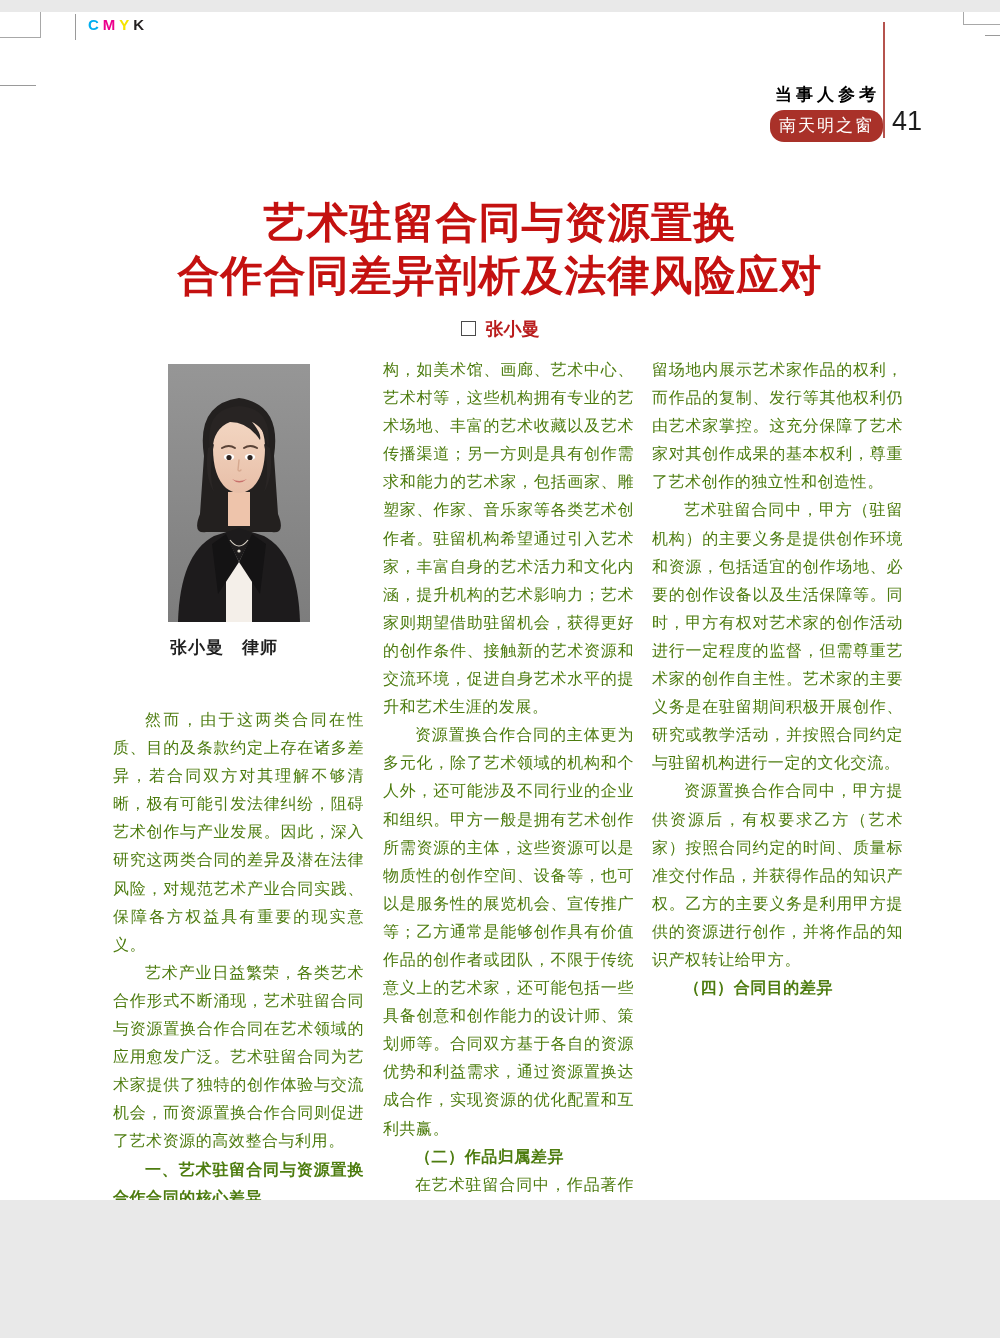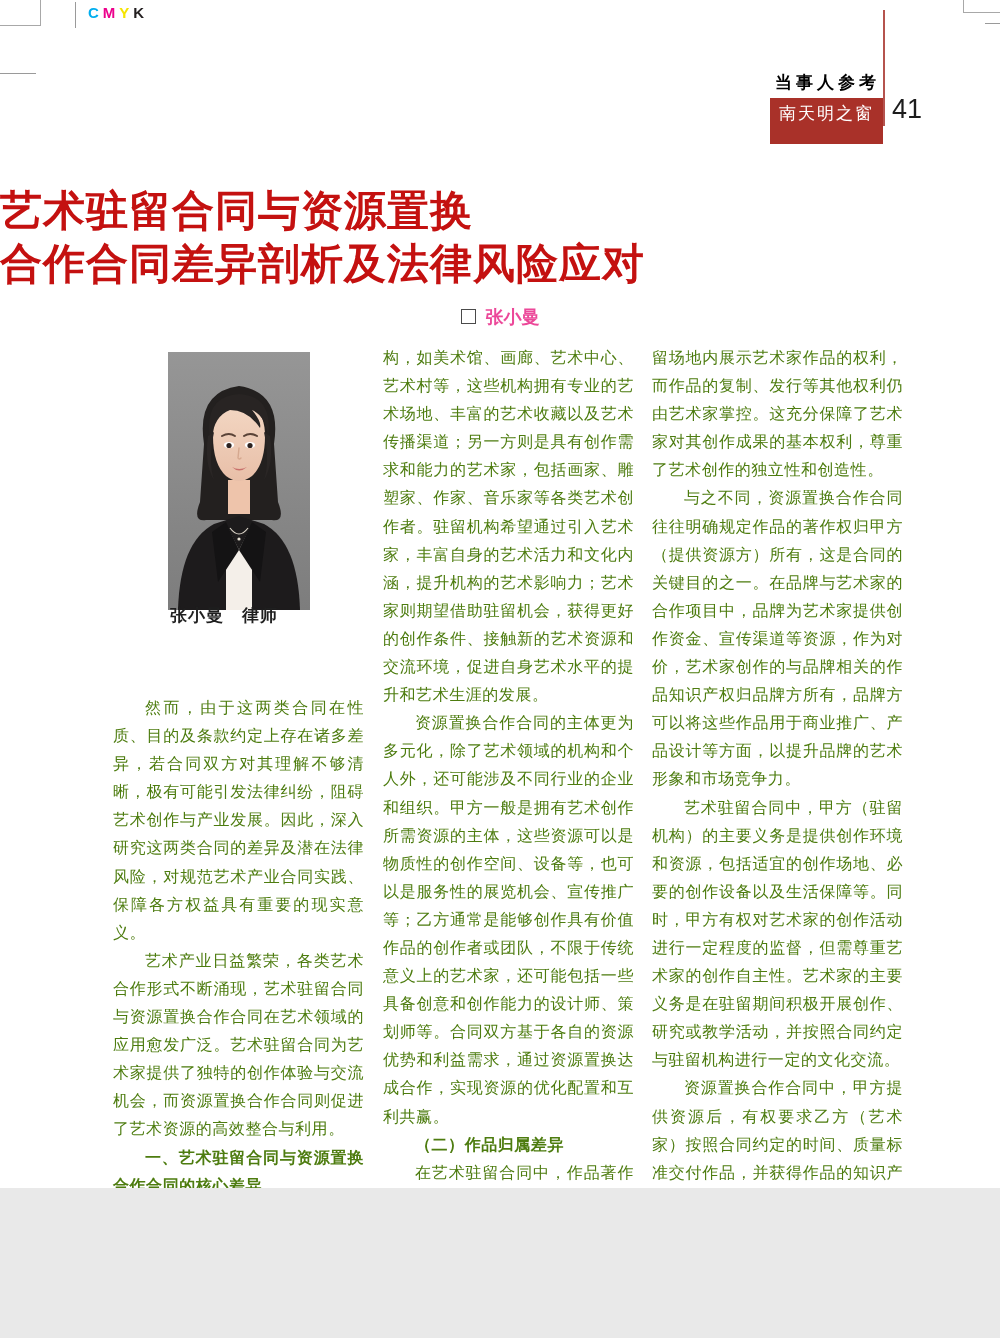--- a/index.html
+++ b/index.html
@@ -1,17 +1,17 @@
 <!DOCTYPE html>
 <html><head>
 <meta charset="utf-8">
 <style>
   html,body{margin:0;padding:0;background:#e9e9e9;}
   .page{
-    position:relative;width:1000px;height:1188px;margin:0 auto;
+    position:relative;width:1000px;height:1188px;margin:12px auto;
     background:#ffffff;overflow:hidden;
     font-family:"Liberation Sans","DejaVu Sans",sans-serif;
   }
   
   .mark{position:absolute;border:0 solid #a8a8a8;}
   .tl-bracket{left:0;top:0;width:40px;height:25px;border-right-width:1px;border-bottom-width:1px;}
   .tl-vline{left:75px;top:2px;width:1px;height:26px;background:#9a9a9a;}
   .tl-hline{left:0;top:73px;width:36px;height:1px;background:#9a9a9a;}
   .tr-bracket{left:963px;top:0;width:37px;height:12px;border-left-width:1px;border-bottom-width:1px;}
   .tr-hline{left:985px;top:23px;width:15px;height:1px;background:#9a9a9a;}
@@ -24,44 +24,44 @@
   .cmyk{position:absolute;left:88px;top:4px;font-size:15px;font-weight:bold;letter-spacing:4px;}
   .cmyk .c{color:#00aeef}.cmyk .m{color:#ec008c}.cmyk .y{color:#f5e400}.cmyk .k{color:#231f20}
   
   .section-label{
     position:absolute;right:120px;top:71px;color:#000000;font-weight:bold;
     font-size:17px;letter-spacing:4px;
   }
   .badge{
     position:absolute;right:117px;top:98px;background:#a93129;color:#ffffff;
     font-family:"Liberation Serif","DejaVu Serif",serif;
-    font-size:17px;padding:4px 9px 19px 9px;letter-spacing:2px;
+    font-size:17px;padding:4px 9px 5px 9px;letter-spacing:2px;border-radius:14px;
   }
   .red-rule{position:absolute;left:883px;top:10px;width:2px;height:116px;background:#b5534e;}
   .page-number{
     position:absolute;left:892px;top:94px;color:#1c1c1c;font-size:27px;
     font-family:Liberation Sans, sans-serif;
   }
   
   .title{
-    position:absolute;left:0;top:184px;width:100%;text-align:left;
+    position:absolute;left:0;top:184px;width:100%;text-align:center;
     color:#c41110;font-weight:bold;font-size:42px;line-height:53px;letter-spacing:1px;
   }
   .author{
     position:absolute;left:0;top:305px;width:100%;text-align:center;
-    font-size:18px;font-weight:bold;color:#ec4899;
+    font-size:18px;font-weight:bold;color:#b91c1c;
   }
   .author .sq{
     display:inline-block;width:13px;height:13px;border:1.5px solid #4a4a4a;
     vertical-align:-1px;margin-right:10px;
   }
   
   .photo{position:absolute;left:168px;top:352px;width:142px;height:258px;}
   .photo svg{display:block;width:100%;height:100%;}
-  .caption{position:absolute;left:170px;top:604px;font-size:17px;font-weight:bold;color:#1f1f1f;letter-spacing:1px;text-align:center;}
+  .caption{position:absolute;left:170px;top:624px;font-size:17px;font-weight:bold;color:#1f1f1f;letter-spacing:1px;text-align:center;}
   
   .col{
     position:absolute;width:251px;color:#4d7c0f;
     font-size:16px;line-height:28.1px;letter-spacing:0.55px;
     text-align:justify;
   }
   .col p{margin:0;}
   .col p.ind{text-indent:2em;}
   .col p.hd{font-weight:bold;text-indent:2em;}
   .col-1{left:113px;top:694px;height:536px;}
@@ -156,19 +156,18 @@
 
   <div class="col col-2">
     <p>构，如美术馆、画廊、艺术中心、艺术村等，这些机构拥有专业的艺术场地、丰富的艺术收藏以及艺术传播渠道；另一方则是具有创作需求和能力的艺术家，包括画家、雕塑家、作家、音乐家等各类艺术创作者。驻留机构希望通过引入艺术家，丰富自身的艺术活力和文化内涵，提升机构的艺术影响力；艺术家则期望借助驻留机会，获得更好的创作条件、接触新的艺术资源和交流环境，促进自身艺术水平的提升和艺术生涯的发展。</p>
     <p class="ind">资源置换合作合同的主体更为多元化，除了艺术领域的机构和个人外，还可能涉及不同行业的企业和组织。甲方一般是拥有艺术创作所需资源的主体，这些资源可以是物质性的创作空间、设备等，也可以是服务性的展览机会、宣传推广等；乙方通常是能够创作具有价值作品的创作者或团队，不限于传统意义上的艺术家，还可能包括一些具备创意和创作能力的设计师、策划师等。合同双方基于各自的资源优势和利益需求，通过资源置换达成合作，实现资源的优化配置和互利共赢。</p>
     <p class="hd">（二）作品归属差异</p>
     <p class="ind">在艺术驻留合同中，作品著作权的归属遵循约定优先原则。若合同未明确约定，根据《著作权法》的相关规定，作品著作权通常归作者（即艺术家）所有。在一些艺术驻留项目中，驻留机构仅享有在驻</p>
   </div>
 
   <div class="col col-3">
     <p>留场地内展示艺术家作品的权利，而作品的复制、发行等其他权利仍由艺术家掌控。这充分保障了艺术家对其创作成果的基本权利，尊重了艺术创作的独立性和创造性。</p>
-    <p class="ind">与之不同，资源置换合作合同往往明确规定作品的著作权归甲方（提供资源方）所有，这是合同的关键目的之一。在品牌与艺术家的合作项目中，品牌为艺术家提供创作资金、宣传渠道等资源，作为对价，艺术家创作的与品牌相关的作品知识产权归品牌方所有，品牌方可以将这些作品用于商业推广、产品设计等方面，以提升品牌的艺术形象和市场竞争力。</p>
     <p class="ind">艺术驻留合同中，甲方（驻留机构）的主要义务是提供创作环境和资源，包括适宜的创作场地、必要的创作设备以及生活保障等。同时，甲方有权对艺术家的创作活动进行一定程度的监督，但需尊重艺术家的创作自主性。艺术家的主要义务是在驻留期间积极开展创作、研究或教学活动，并按照合同约定与驻留机构进行一定的文化交流。</p>
     <p class="ind">资源置换合作合同中，甲方提供资源后，有权要求乙方（艺术家）按照合同约定的时间、质量标准交付作品，并获得作品的知识产权。乙方的主要义务是利用甲方提供的资源进行创作，并将作品的知识产权转让给甲方。</p>
     <p class="hd">（四）合同目的差异</p>
   </div>
 
 </div>
 
 </body></html>

